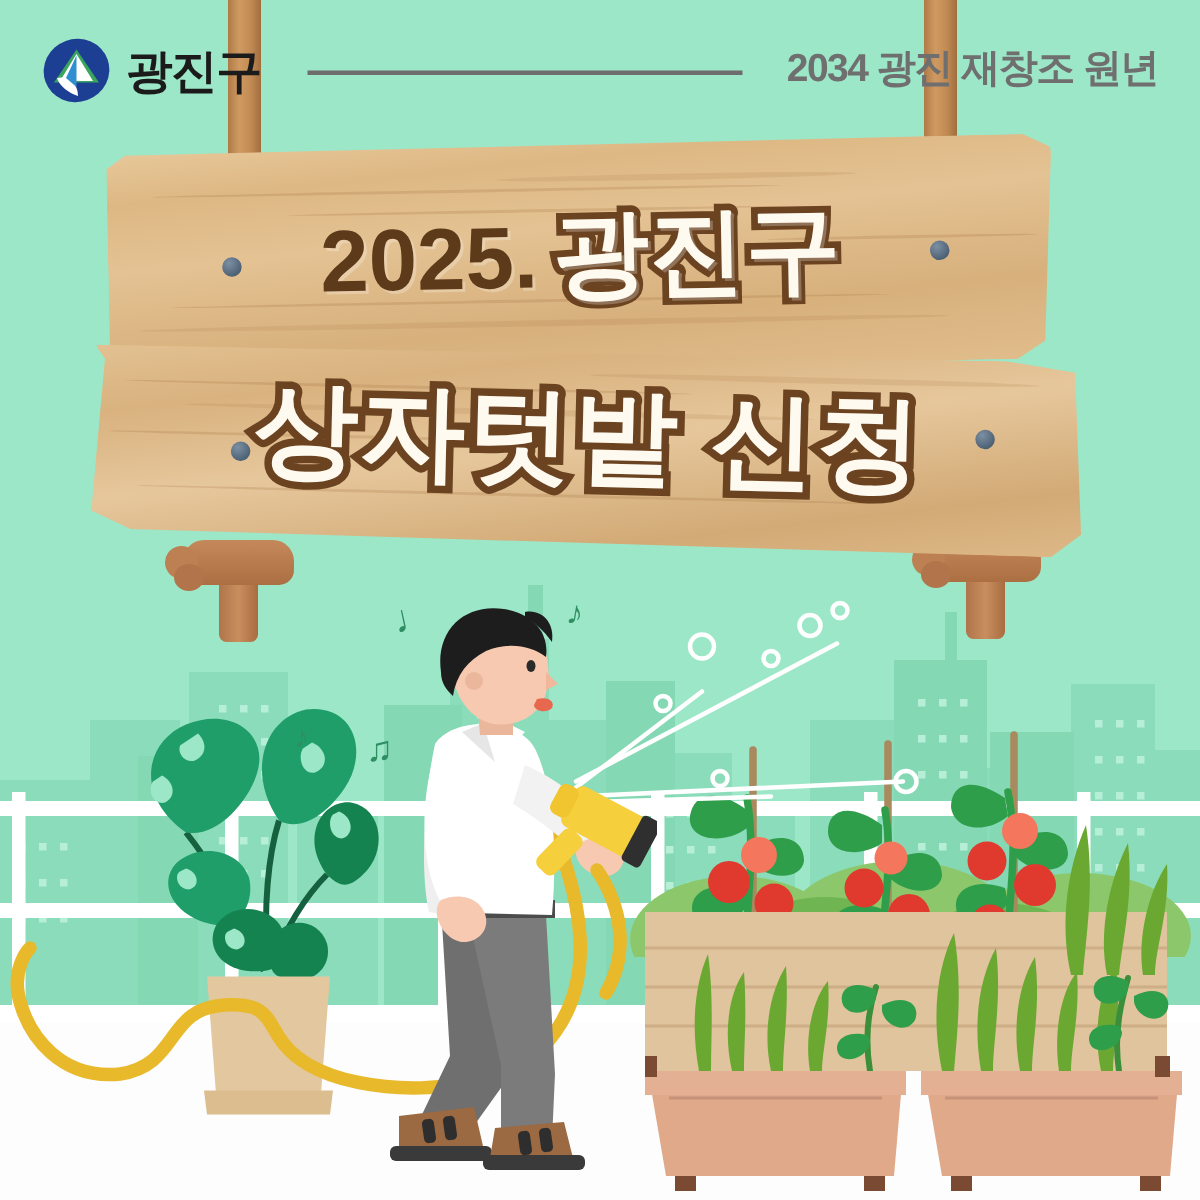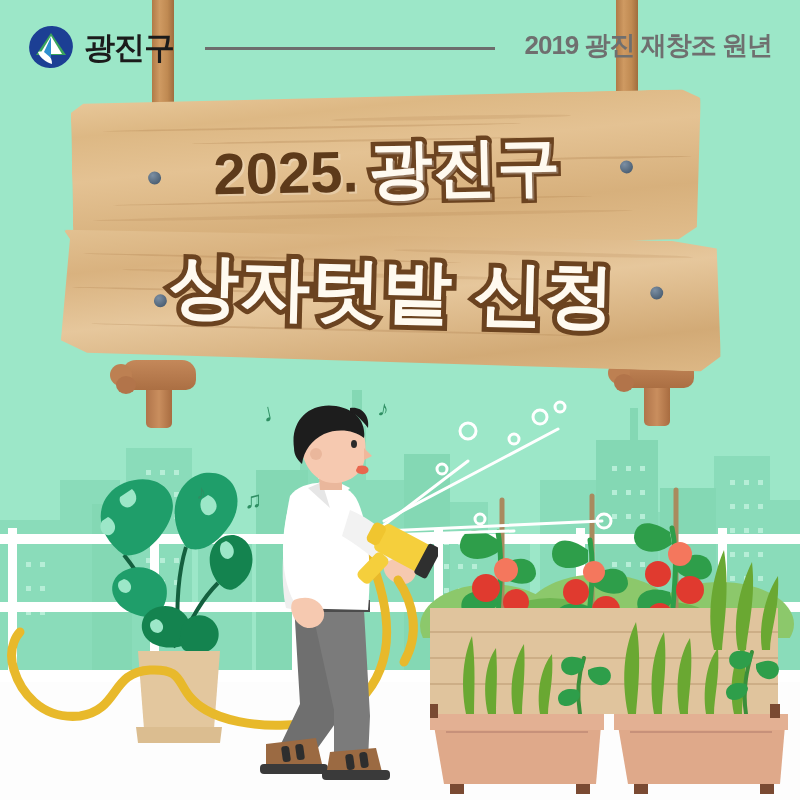--- a/index.html
+++ b/index.html
@@ -512,16 +512,16 @@
       <svg class="logo-mark" viewBox="0 0 46 46">
         <ellipse cx="23" cy="23" rx="22" ry="21" fill="#1c3f94" transform="rotate(-20 23 23)"></ellipse>
         <path d="M23 9 L 38 31 L 8 31 Z" fill="#3aa55c"></path>
         <path d="M23 12 L 34 30 L 12 30 Z" fill="#ffffff"></path>
         <path d="M10 28 C 18 26 24 32 24 40 C 18 38 12 34 10 28 Z" fill="#ffffff"></path>
         <path d="M23 13 L 23 34 L 16 28 Z" fill="#2f8fd0"></path>
       </svg>
       <div class="logo-text">광진구</div>
     </div>
     <div class="head-rule"></div>
-    <div class="head-slogan">2019 광진 재창조 원년</div>
+    <div class="head-slogan">2034 광진 재창조 원년</div>
   </div>
 
 </div>
 
 </body></html>

